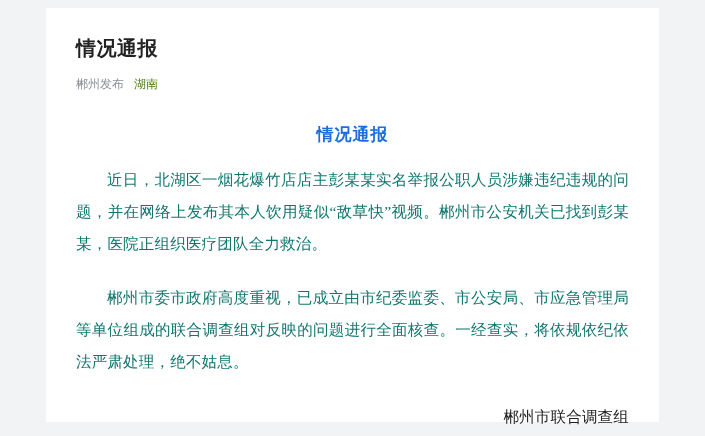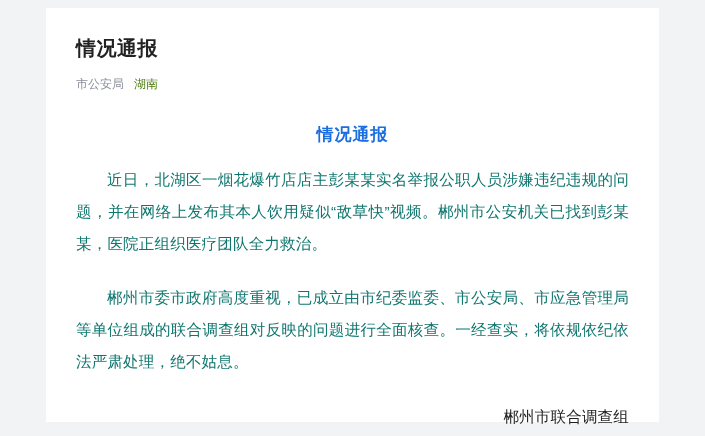--- a/index.html
+++ b/index.html
@@ -11,20 +11,21 @@
     height: 436px;
     background: #f2f3f5;
     font-family: "Liberation Sans", "DejaVu Sans", sans-serif;
     overflow: hidden;
   }
   .page {
     position: relative;
     width: 705px;
     height: 344px;
     background: #f2f3f5;
+    font-family: Liberation Serif, serif;
   }
   .card {
     position: absolute;
     left: 46px;
     top: 8px;
     width: 613px;
     height: 414px;
     background: #ffffff;
     box-sizing: border-box;
     padding: 18px 30px 0 30px;
@@ -90,21 +91,21 @@
 </style>
 </head>
 <body>
 
 <div class="page">
   <div class="card">
 
     <h1 class="article-title">情况通报</h1>
 
     <div class="meta-row">
-      <span class="meta-source">市公安局</span>
+      <span class="meta-source">郴州发布</span>
       <span class="meta-location">湖南</span>
     </div>
 
     <div class="body-title">情况通报</div>
 
     <p class="para">近日，北湖区一烟花爆竹店店主彭某某实名举报公职人员涉嫌违纪违规的问题，并在网络上发布其本人饮用疑似“敌草快”视频。郴州市公安机关已找到彭某某，医院正组织医疗团队全力救治。</p>
 
     <p class="para second">郴州市委市政府高度重视，已成立由市纪委监委、市公安局、市应急管理局等单位组成的联合调查组对反映的问题进行全面核查。一经查实，将依规依纪依法严肃处理，绝不姑息。</p>
 
     <div class="signature">

